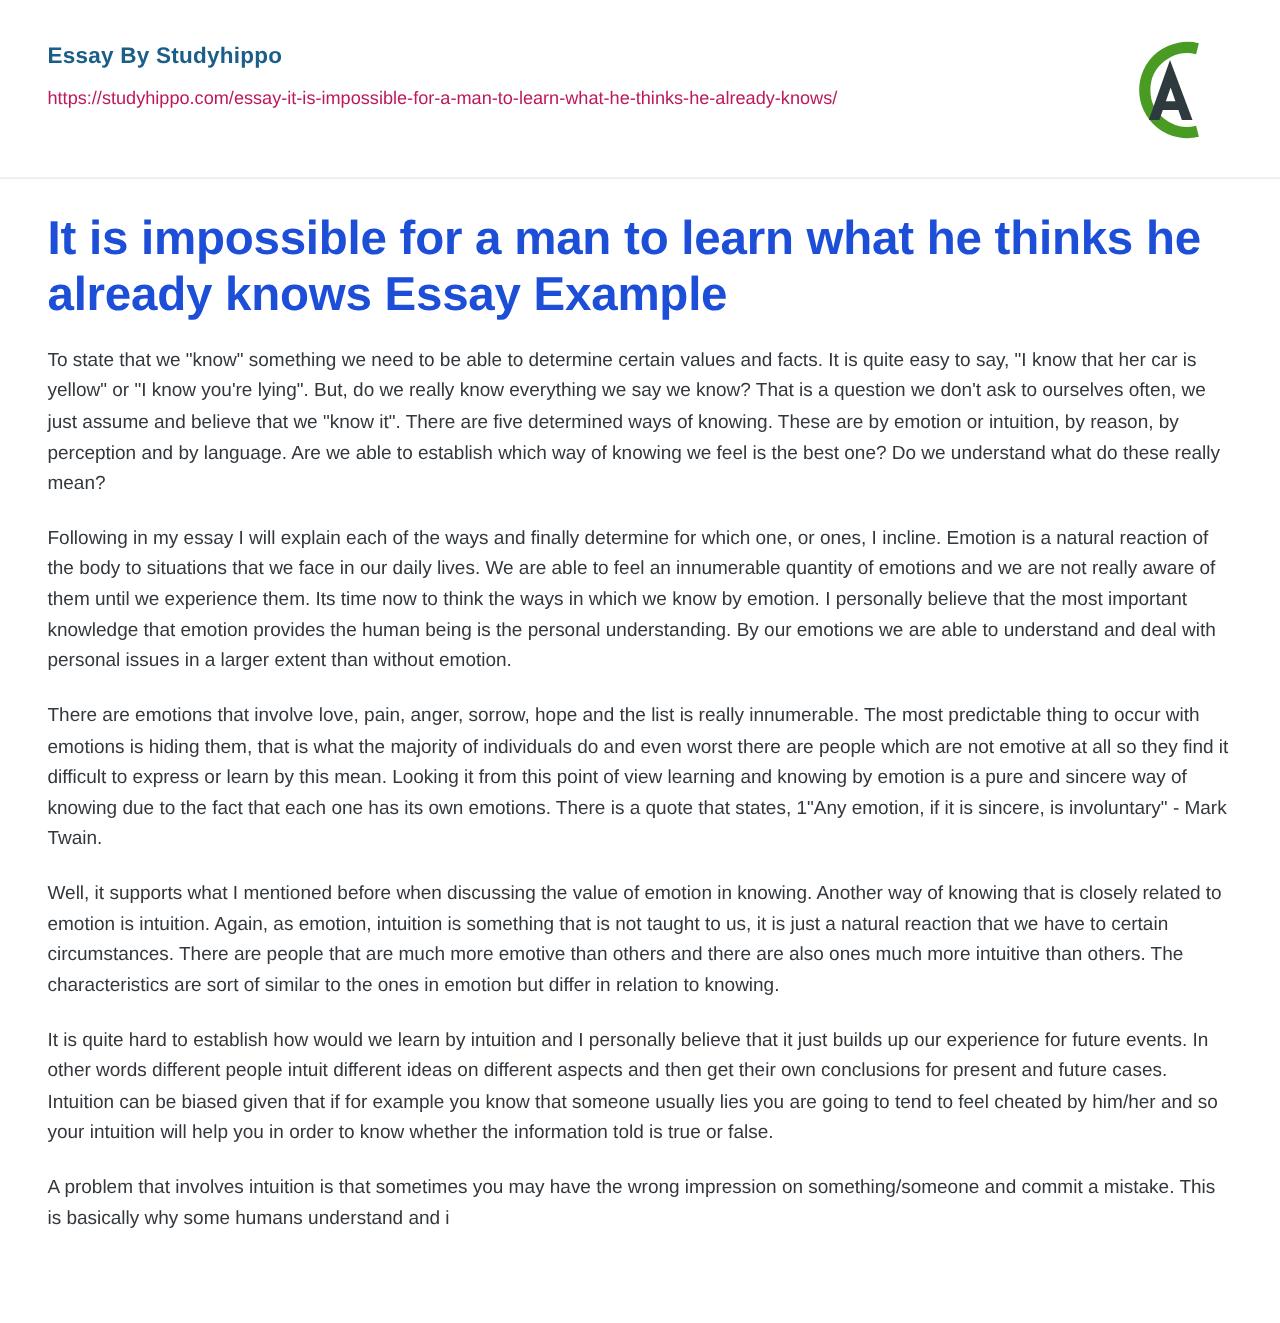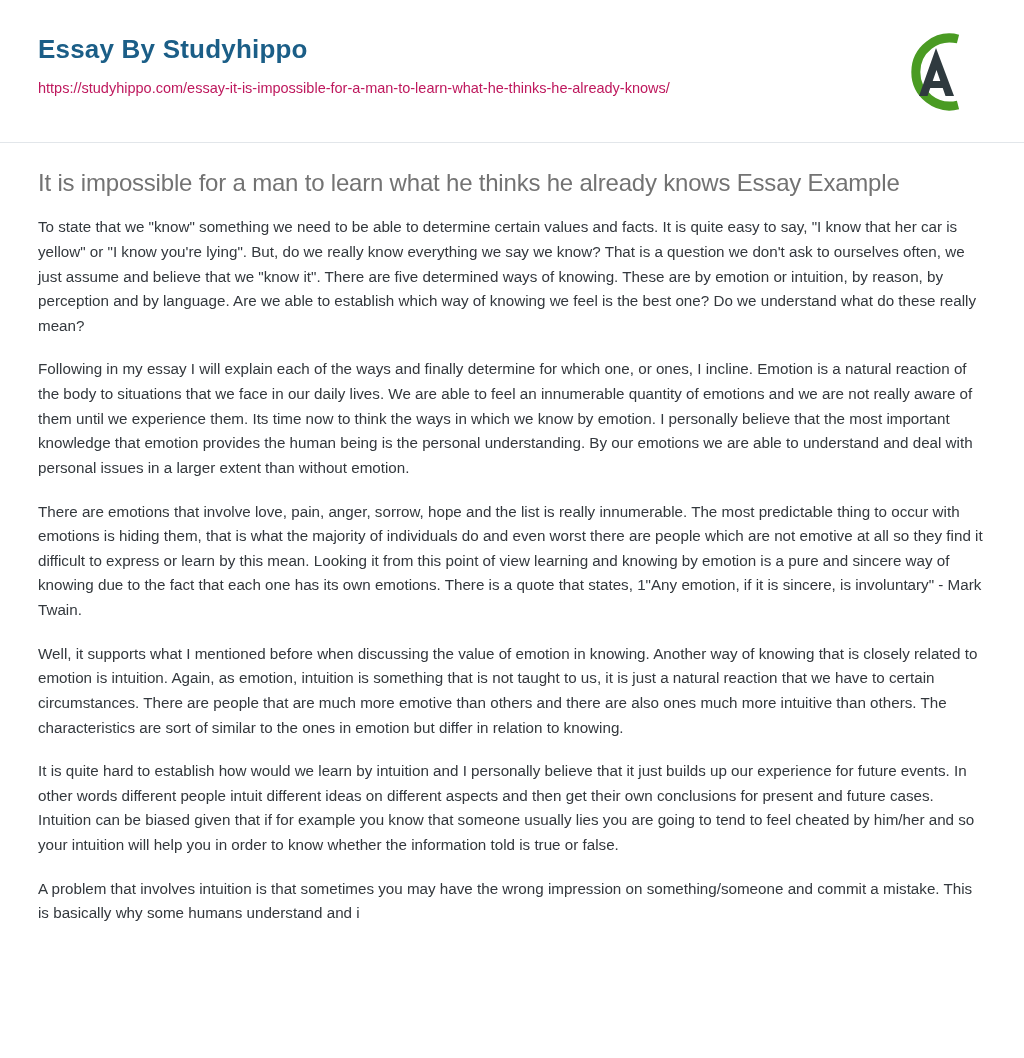--- a/index.html
+++ b/index.html
@@ -25,21 +25,21 @@
   
   .header {
     position: relative;
     height: 143px;
     box-sizing: border-box;
     padding: 34px 38px 0 38px;
     border-bottom: 1px solid #e2e6ea;
     background: #ffffff;
   }
   .brand {
-    font-size: 26px;
+    font-size: 18px;
     font-weight: bold;
     color: #1b5e87;
     letter-spacing: 0.2px;
     line-height: 1.2;
     margin: 0;
   }
   .source-url {
     margin-top: 12px;
     font-size: 14.5px;
     line-height: 1.55;
@@ -55,24 +55,24 @@
     top: 26px;
     width: 92px;
     height: 92px;
   }
 
   
   .article {
     padding: 26px 40px 0 38px;
   }
   .title {
-    font-size: 24px;
+    font-size: 38px;
     line-height: 1.18;
-    font-weight: normal;
-    color: #737373;
+    font-weight: bold;
+    color: #1d4ed8;
     margin: 0 0 18px 0;
     letter-spacing: -0.2px;
     max-width: 940px;
   }
   .para {
     font-size: 15.2px;
     line-height: 1.62;
     color: #33383d;
     margin: 0 0 19px 0;
     max-width: 952px;

